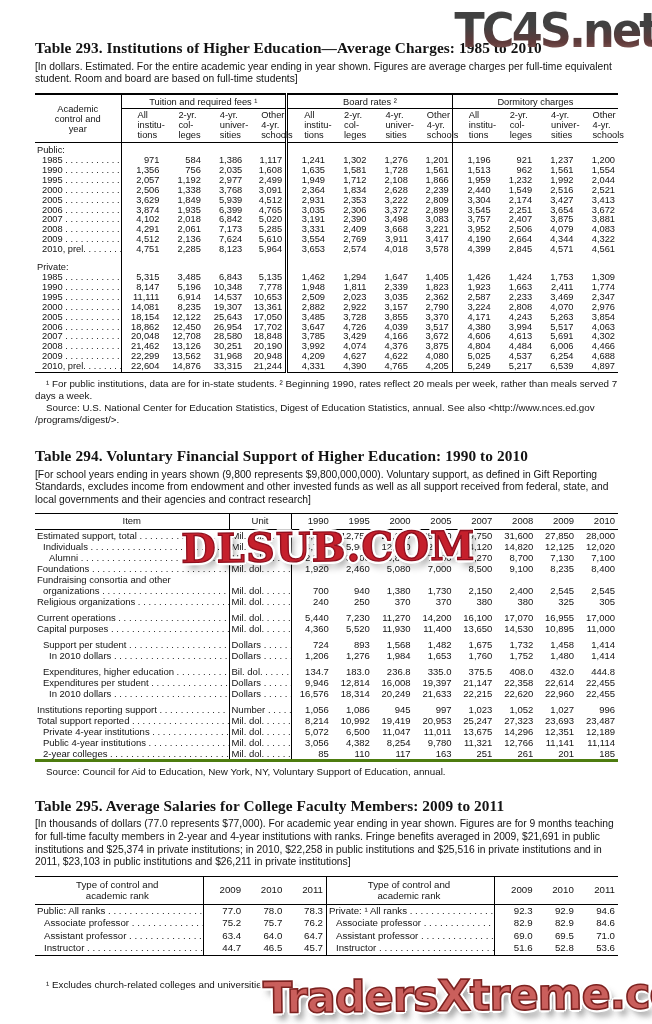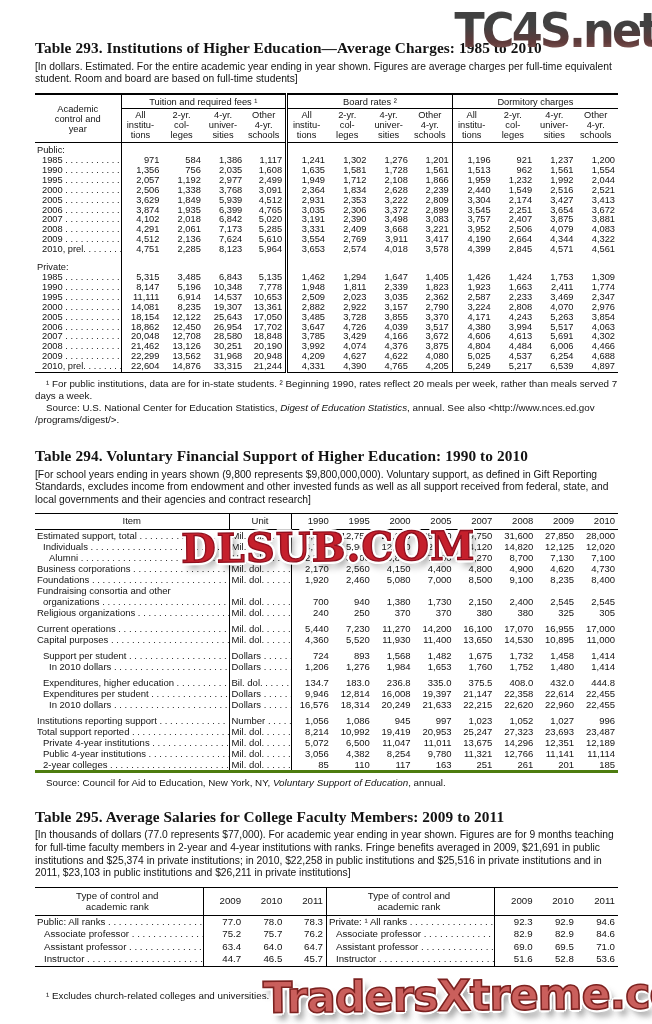--- a/index.html
+++ b/index.html
@@ -14,21 +14,21 @@
   th{font-weight:normal}
   .vr{border-right:1px solid #000}
   .vrd{border-right:3px double #000}
   .num{text-align:right;padding-right:3px;white-space:nowrap}
 
   
   #t293{font-size:9.3px;border-top:2px solid #000;border-bottom:1px solid #000;margin-bottom:5px}
   #t293 thead th{font-size:9.3px;line-height:1.08}
   #t293 .stubhead{white-space:pre-line;vertical-align:middle;border-right:1px solid #000;border-bottom:1px solid #000}
   #t293 .grp{text-align:center;border-bottom:1px solid #000;padding:2px 0 1px}
-  #t293 .sub{white-space:pre-line;text-align:center;vertical-align:bottom;padding:1px 3px 2px 0;border-bottom:1px solid #000}
+  #t293 .sub{white-space:pre-line;text-align:left;vertical-align:bottom;padding:1px 3px 2px 16px;border-bottom:1px solid #000}
   #t293 tbody td{line-height:9.9px;height:9.9px}
   #t293 .stub{text-align:left;overflow:hidden;padding-left:2px}
   #t293 .sec{padding-top:3px}
   #t293 .yr{padding-left:5px}
   #t293 tr.gaprow td{height:5px}
 
   
   .t294wrap{position:relative}
   #t294{font-size:9.5px;border-top:1.5px solid #000;border-bottom:3px solid #4d7c0f;margin-bottom:4px}
   #t294 thead th{border-bottom:1px solid #000;padding:2px 3px 2px 0;line-height:1.1}
@@ -46,21 +46,21 @@
   #t295 .lblcol{text-align:center;overflow:hidden}
   .ind0b{padding-left:2px}.ind1b{padding-left:9px}
 
   
   .ldr{display:flex;overflow:hidden}
   .ldr .lbl{white-space:pre;flex:0 0 auto}
   .ldr::after{content:" . . . . . . . . . . . . . . . . . . . . . . . . . . . . . . . . . . . . . . . .";white-space:pre;flex:1 1 0;min-width:0;overflow:hidden}
 
   .fn{font-size:9.8px;line-height:11.9px;text-indent:11px}
   .src{font-size:9.8px;line-height:11.9px;text-indent:11px}
-  .src .it,.fn .it{font-style:italic}
+  .src .it,.fn .it{}
   .blockgap{height:9px}
 
   
   .wm{position:absolute;pointer-events:none;white-space:nowrap}
   #wm-top{top:2px;right:-6px;z-index:6;font-family:"DejaVu Sans",sans-serif;font-weight:bold;font-size:46px;letter-spacing:-3px;transform:scale(.97,1.04);transform-origin:top right;background:linear-gradient(#3a3a3a 42%,#5a3434 72%,#96655f 95%);-webkit-background-clip:text;background-clip:text;color:transparent;opacity:.96}
   #wm-mid{top:10px;left:146px;z-index:6;font-family:"DejaVu Serif",serif;font-weight:bold;font-size:40px;letter-spacing:1px;transform:rotate(-.6deg);color:#c5202c;-webkit-text-stroke:1.3px #8e0f1e;
     text-shadow:-3px 0 0 #fff,3px 0 0 #fff,0 -3px 0 #fff,0 3px 0 #fff,-2px -2px 0 #fff,2px -2px 0 #fff,-2px 2px 0 #fff,2px 2px 0 #fff,4px 6px 7px rgba(0,0,0,.38)}
   #wm-bottom{bottom:4px;left:263px;z-index:6;font-family:"DejaVu Sans",sans-serif;font-weight:bold;font-size:43px;letter-spacing:-1px;transform:rotate(-.7deg);color:#ca5f5c;-webkit-text-stroke:1.6px #7c2220;
     text-shadow:-3px 0 0 #fff,3px 0 0 #fff,0 -3px 0 #fff,0 3px 0 #fff,-2px -2px 0 #fff,2px -2px 0 #fff,-2px 2px 0 #fff,2px 2px 0 #fff,5px 7px 6px rgba(70,70,70,.55)}
 </style>
@@ -640,40 +640,20 @@
             <td class="num">5,800</td>
             <td class="num">7,100</td>
             <td class="num">8,270</td>
             <td class="num">8,700</td>
             <td class="num">7,130</td>
             <td class="num">7,100</td>
           </tr>
           <tr>
             <td class="lblcol vr">
               <div class="ldr ind0">
-                <span class="lbl">Business corporations</span>
-              </div>
-            </td>
-            <td class="lblcol vr">
-              <div class="ldr ind0">
-                <span class="lbl">Mil. dol.</span>
-              </div>
-            </td>
-            <td class="num">2,170</td>
-            <td class="num">2,560</td>
-            <td class="num">4,150</td>
-            <td class="num">4,400</td>
-            <td class="num">4,800</td>
-            <td class="num">4,900</td>
-            <td class="num">4,620</td>
-            <td class="num">4,730</td>
-          </tr>
-          <tr>
-            <td class="lblcol vr">
-              <div class="ldr ind0">
                 <span class="lbl">Foundations</span>
               </div>
             </td>
             <td class="lblcol vr">
               <div class="ldr ind0">
                 <span class="lbl">Mil. dol.</span>
               </div>
             </td>
             <td class="num">1,920</td>
             <td class="num">2,460</td>

